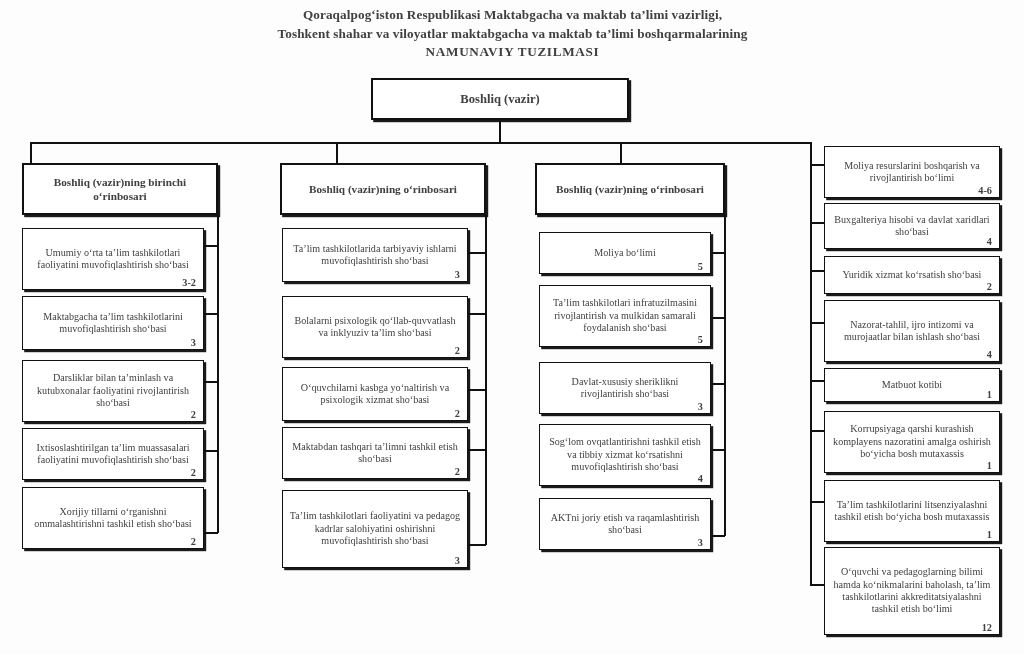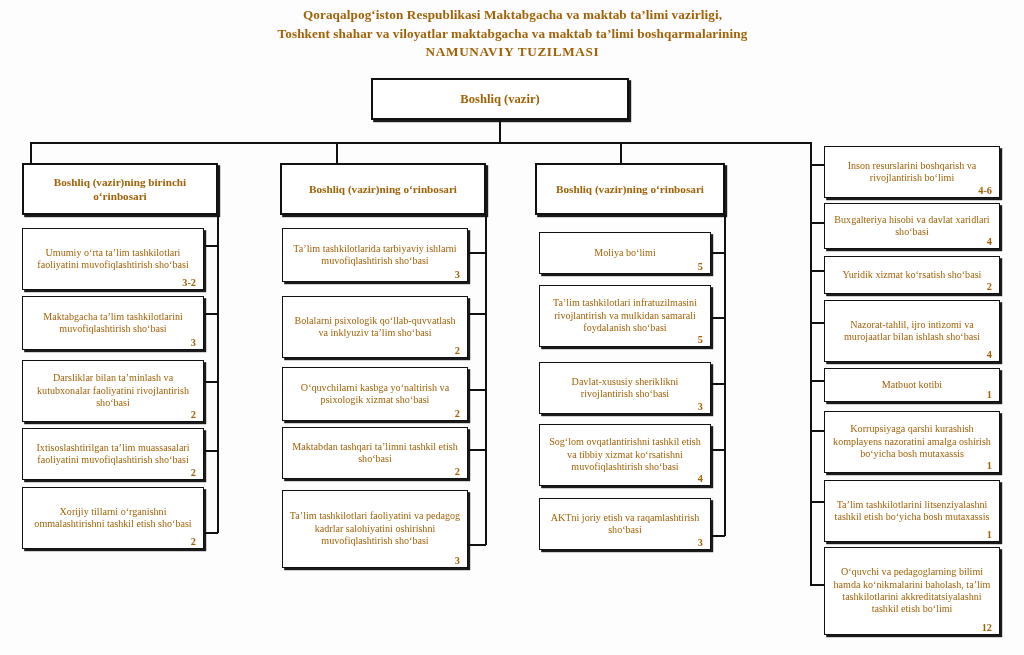--- a/index.html
+++ b/index.html
@@ -6,21 +6,21 @@
     margin: 0;
     padding: 0;
     background: #ffffff;
   }
   #page {
     position: relative;
     width: 1024px;
     height: 655px;
     background: #fdfdfd;
     font-family: "Liberation Serif", "DejaVu Serif", serif;
-    color: #a16207;
+    color: #404040;
     overflow: hidden;
   }
 
   
   .title-block {
     position: absolute;
     left: 190px;
     top: 6px;
     width: 645px;
     text-align: center;
@@ -203,21 +203,21 @@
   </div>
   <div class="ln lnh" style="left:711px; top:449px; width:14px;"></div>
 
   <div class="box" style="left:539px; top:498px; width:172px; height:52px;align-items:flex-end;">
     <span class="txt">AKTni joriy etish va raqamlashtirish sho‘basi</span>
     <span class="count">3</span>
   </div>
   <div class="ln lnh" style="left:711px; top:535px; width:14px;"></div>
 
   <div class="box" style="left:824px; top:146px; width:176px; height:52px;">
-    <span class="txt">Inson resurslarini boshqarish va rivojlantirish bo‘limi</span>
+    <span class="txt">Moliya resurslarini boshqarish va rivojlantirish bo‘limi</span>
     <span class="count">4-6</span>
   </div>
   <div class="ln lnh" style="left:810px; top:164px; width:14px;"></div>
 
   <div class="box" style="left:824px; top:203px; width:176px; height:46px;">
     <span class="txt">Buxgalteriya hisobi va davlat xaridlari sho‘basi</span>
     <span class="count">4</span>
   </div>
   <div class="ln lnh" style="left:810px; top:222px; width:14px;"></div>
 

